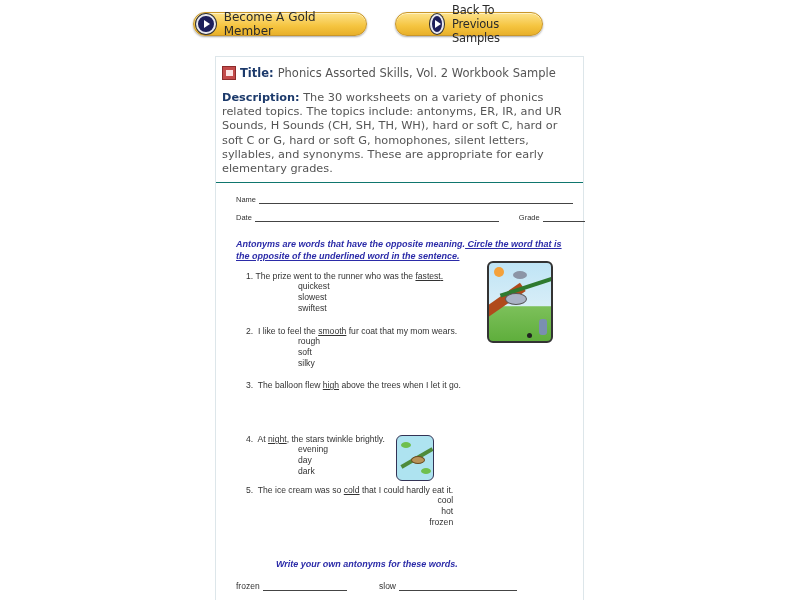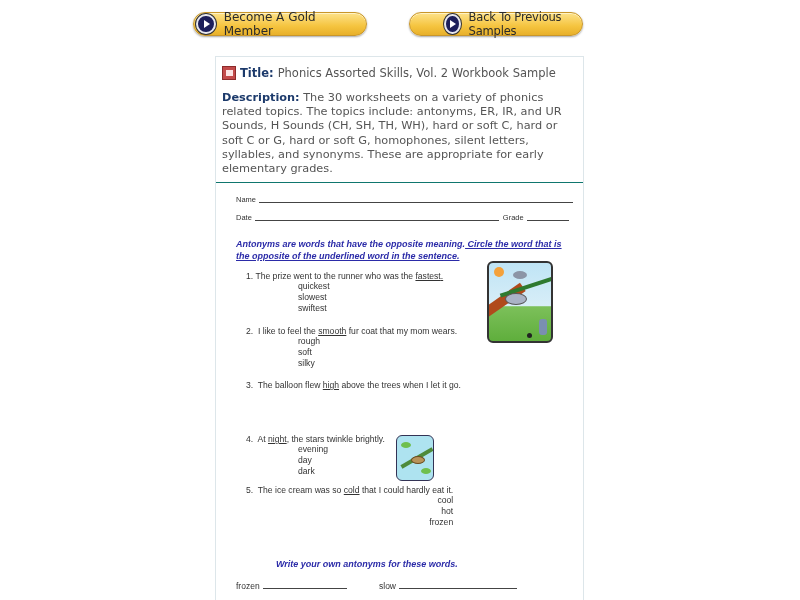--- a/index.html
+++ b/index.html
@@ -22,21 +22,21 @@
       margin-left: 2px; margin-right: 8px;
       display: flex; align-items: center; justify-content: center;
       box-shadow: 0 0 0 1px #333;
     }
     .top-btn .play::after {
       content: ""; display: block; width: 0; height: 0;
       border-left: 6px solid #fff; border-top: 4px solid transparent; border-bottom: 4px solid transparent;
       margin-left: 2px;
     }
     #btn-gold { left: 193px; width: 174px; }
-    #btn-back { left: 409px; width: 174px; font-size: 11.5px; letter-spacing: -0.2px; padding-left: 32px; }
+    #btn-back { left: 395px; width: 148px; font-size: 11.5px; letter-spacing: -0.2px; padding-left: 32px; }
 
     .panel {
       position: absolute; left: 215px; top: 56px; width: 369px; height: 560px;
       border: 1px solid #dde6ea; background: #fff;
     }
     .info { padding: 6px 6px 0 6px; height: 126px; border-bottom: 1px solid #0f766e; }
     .info-row { display: flex; align-items: center; font-size: 11.5px; height: 20px; }
     .info-row .label { font-weight: bold; color: #1c3a6b; margin-right: 4px; }
     .info-row .value { color: #555; }
     .pdf-icon {
@@ -53,21 +53,21 @@
       content: ""; position: absolute; left: 0; top: 4px; width: 16px; height: 8px;
       background: linear-gradient(#cfcfcf, #8a8a8a); border-radius: 2px;
     }
     .printer-icon::after {
       content: ""; position: absolute; left: 3px; top: 0; width: 8px; height: 6px; background: #f2f2f2; border: 1px solid #999;
     }
     .desc { margin-top: 8px; font-size: 11.3px; line-height: 14.2px; color: #555; }
     .desc .label { font-weight: bold; color: #1c3a6b; }
 
     .sheet { position: relative; height: 430px; font-family: "Liberation Sans", sans-serif; color: #333; }
-    .field { position: absolute; font-size: 7.5px; display: flex; align-items: flex-start; }
+    .field { position: absolute; font-size: 7.5px; display: flex; align-items: flex-end; }
     .field .line { border-bottom: 1px solid #444; height: 8px; margin-left: 3px; }
     .instr {
       position: absolute; left: 20px; top: 56px; width: 330px;
       font-size: 9px; font-weight: bold; font-style: italic; color: #2b2ba8; line-height: 11.5px;
     }
     .instr u { text-decoration: underline; }
     .q { position: absolute; left: 30px; font-size: 8.6px; color: #333; }
     .q .sentence { white-space: nowrap; }
     .q .opts { margin-left: 52px; line-height: 11px; }
     .q u { text-decoration: underline; }
@@ -119,21 +119,21 @@
   </div>
 
   <div class="sheet">
     <div class="field" style="left:20px; top:12px;">
       <span>Name</span>
       <span class="line" style="width:314px"></span>
     </div>
     <div class="field" style="left:20px; top:30px;">
       <span>Date</span>
       <span class="line" style="width:244px"></span>
-      <span style="margin-left:4px">Grade</span>
+      <span style="margin-left:20px">Grade</span>
       <span class="line" style="width:42px"></span>
     </div>
 
     <div class="instr">
       <span>Antonyms are words that have the opposite meaning.</span><u> Circle the word that is the opposite of the underlined word in the sentence.</u>
     </div>
 
     <div class="q" style="top:88px;">
       <div class="sentence"><span>1.</span> <span>The prize went to the runner who was the </span><u>fastest</u><u>.</u></div>
       <div class="opts">

